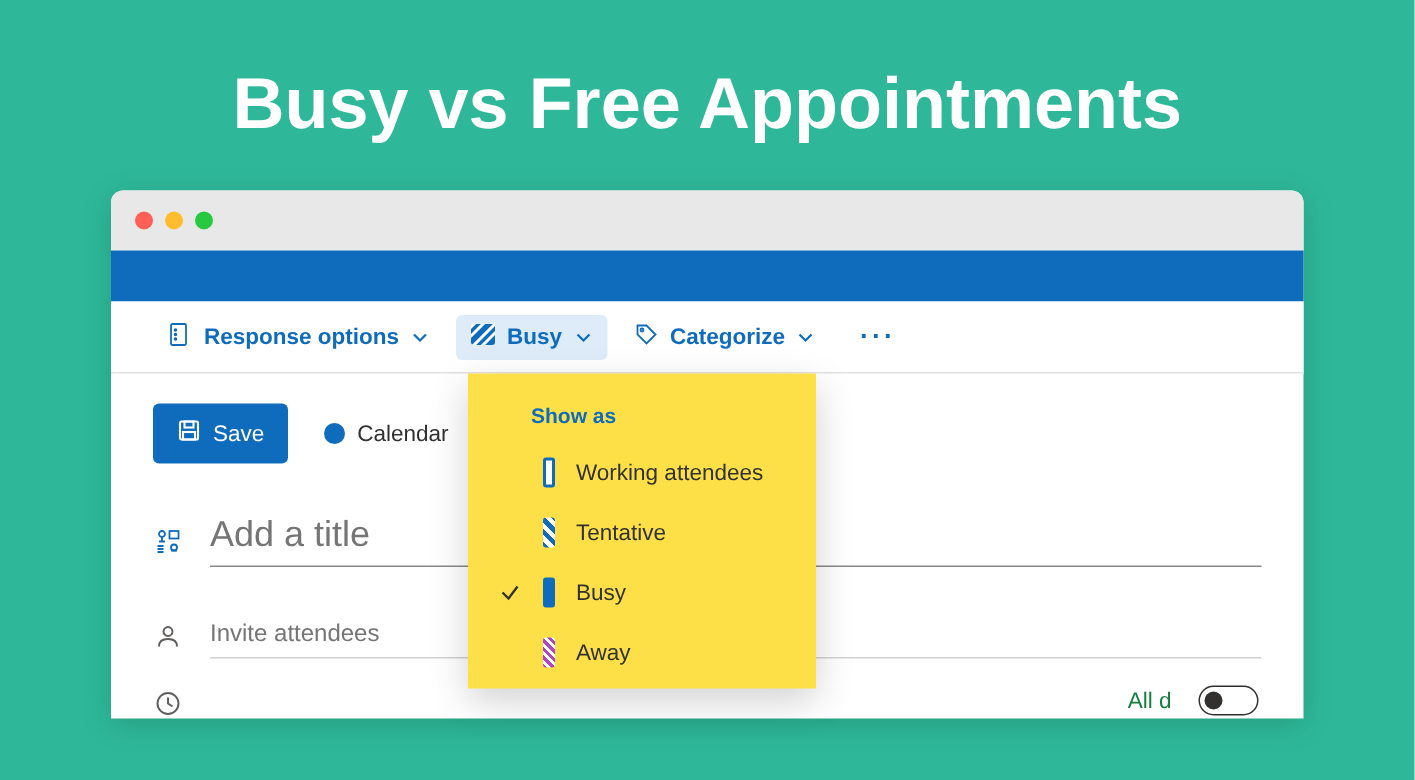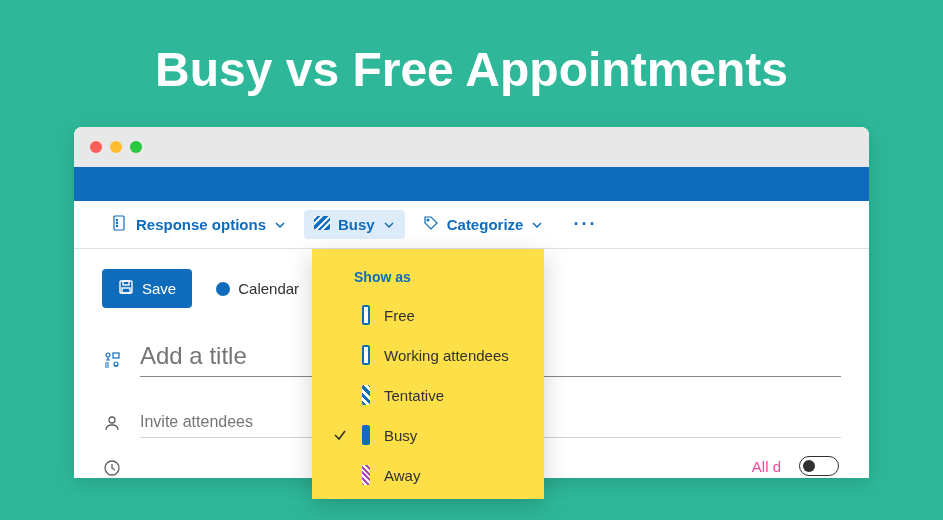--- a/index.html
+++ b/index.html
@@ -196,21 +196,21 @@
       background: repeating-linear-gradient(45deg, #b146c2 0 2px, #fff 2px 4px);
     }
     .right-corner {
       position: absolute;
       right: 30px;
       bottom: 2px;
       display: flex;
       align-items: center;
       gap: 18px;
       font-size: 15px;
-      color: #ec4899;
+      color: #15803d;
     }
     .toggle {
       width: 40px;
       height: 20px;
       border-radius: 10px;
       border: 1px solid #323130;
       position: relative;
       background: #fff;
     }
     .toggle-knob {
@@ -337,25 +337,20 @@
           <path d="M9 5 L9 9 L12 11"></path>
         </svg>
       </span>
     </div>
 
     <div class="dropdown">
       <div class="dropdown-header">Show as</div>
 
       <div class="dd-item">
         <span class="dd-check"></span>
-        <span class="dd-swatch sw-free"></span>
-        <span>Free</span>
-      </div>
-      <div class="dd-item">
-        <span class="dd-check"></span>
         <span class="dd-swatch sw-else"></span>
         <span>Working attendees</span>
       </div>
       <div class="dd-item">
         <span class="dd-check"></span>
         <span class="dd-swatch sw-tent"></span>
         <span>Tentative</span>
       </div>
       <div class="dd-item">
         <span class="dd-check">

